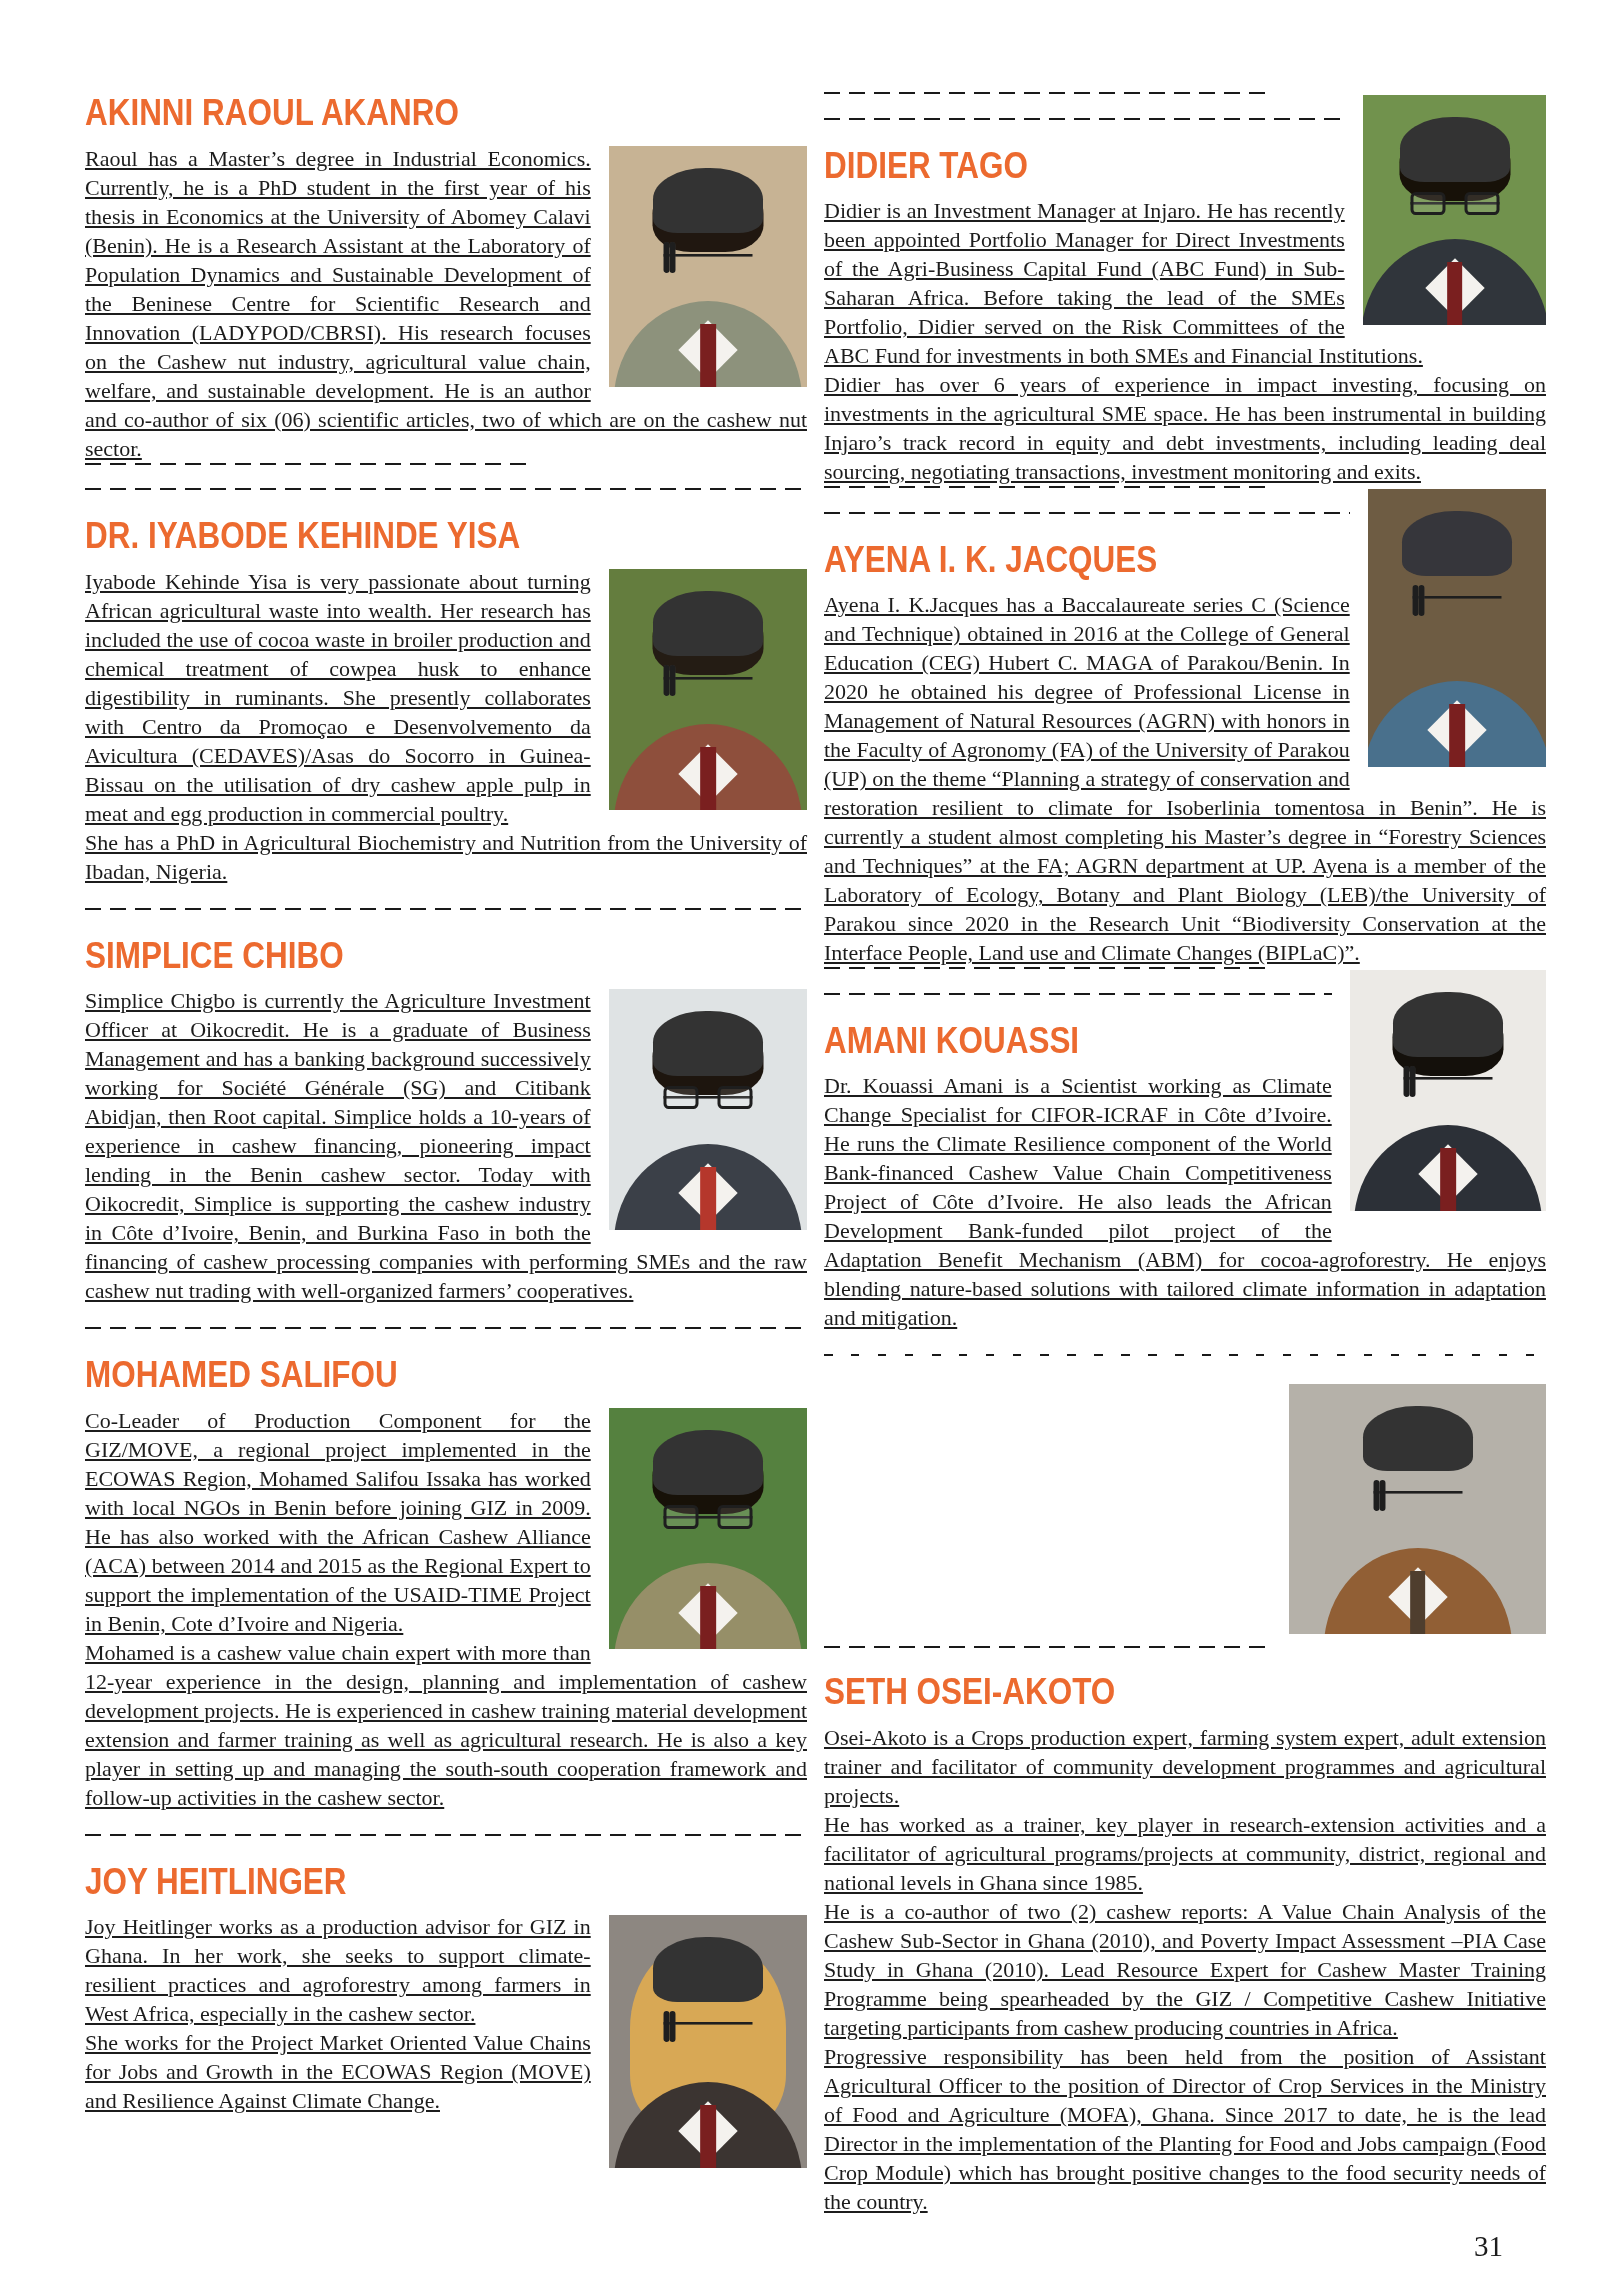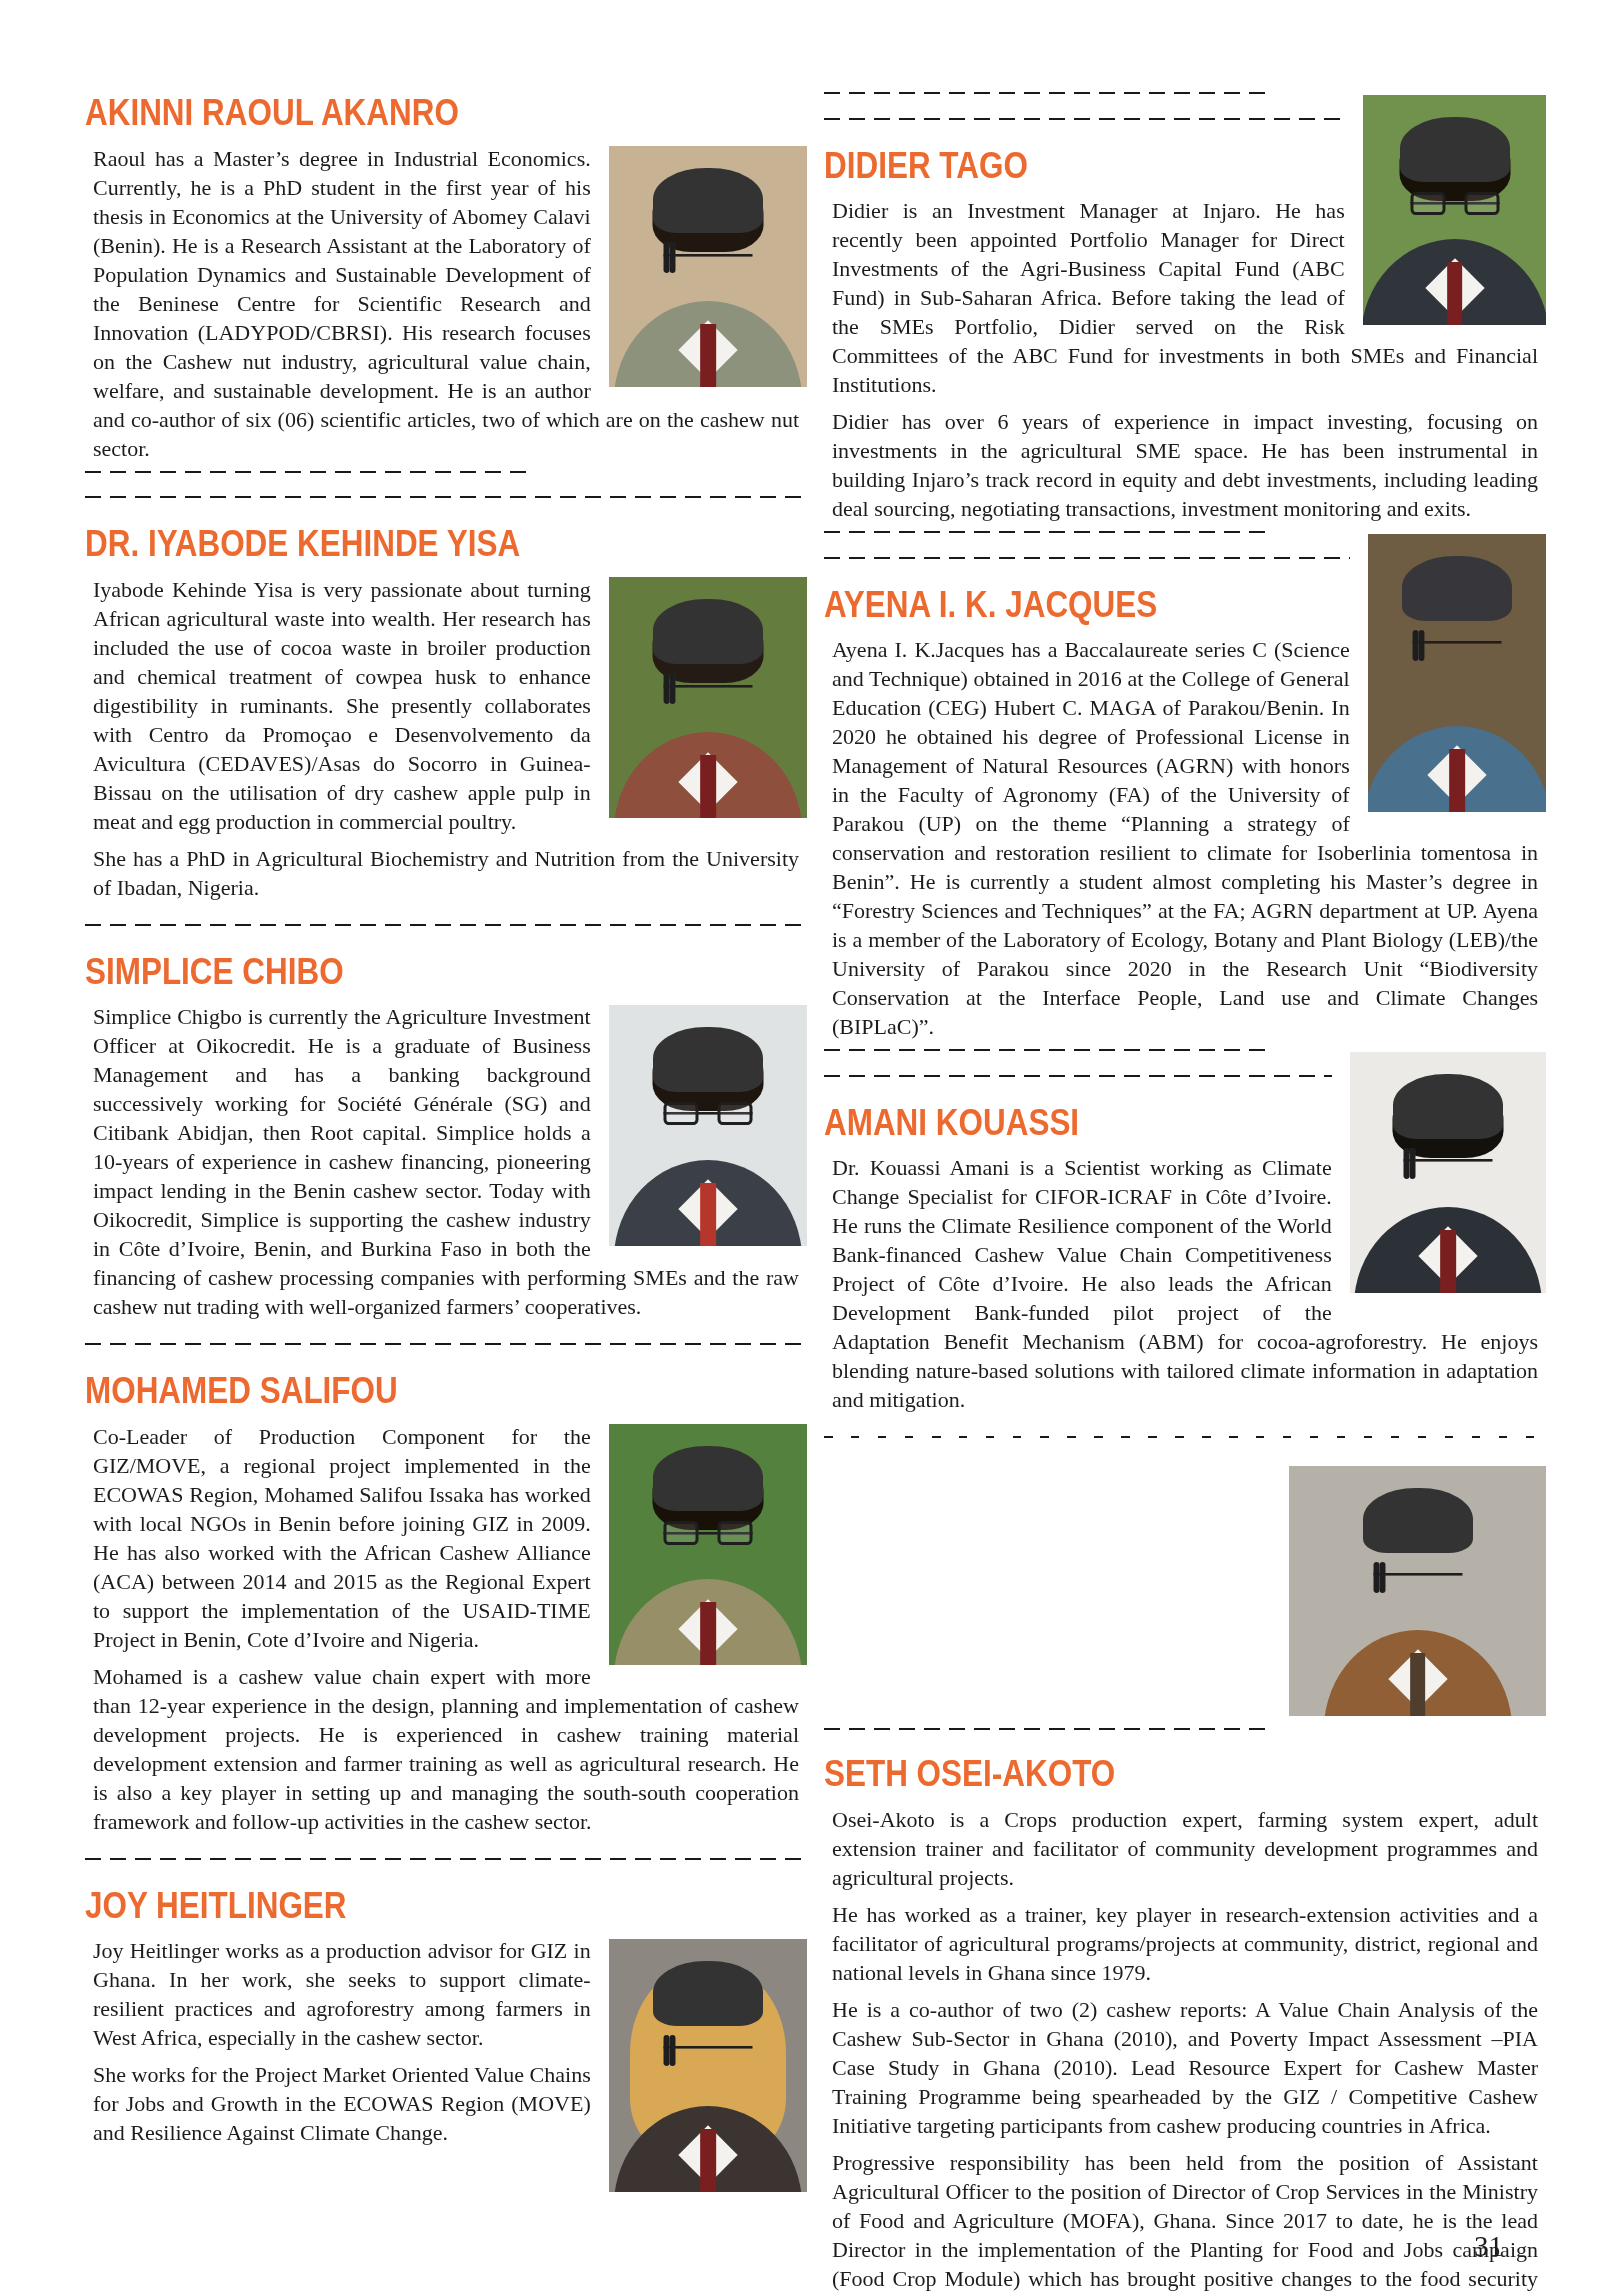--- a/index.html
+++ b/index.html
@@ -21,21 +21,21 @@
   h2.sec-heading{
     font-family:"Liberation Sans",sans-serif;
     font-weight:bold;
     font-size:37px;line-height:41px;
     color:var(--accent,#EC6A2F);
     margin:0 0 10.5px 0;
     white-space:nowrap;
     transform:scaleX(.85);
     transform-origin:left center;
   }
-  .paras p{margin:8px;text-align:justify;}
+  .paras p{margin:0;text-align:justify;text-decoration:underline;}
   .paras p + p{margin-top:0;}
 
   .rule{
     height:2px;
     display:flow-root;
     background:repeating-linear-gradient(90deg,#191919 0 15.7px,transparent 15.7px 25px);
   }
   .rule-long{margin:22px 0 25px 0;}
   .rule-short{width:62%;margin:0 0 23.6px 0;}
   .rule-spaced{
@@ -241,21 +241,21 @@
       <span class="av-hat"></span>
       <span class="av-glasses"></span>
       <span class="av-body"></span>
       <span class="av-collar"></span>
       <span class="av-tie"></span>
     </div>
     <div class="rule rule-short"></div>
           <h2 class="sec-heading">SETH OSEI-AKOTO</h2>
     <div class="paras">
             <p>Osei-Akoto is a Crops production expert, farming system expert, adult extension trainer and facilitator of community development programmes and agricultural projects.</p>
-            <p>He has worked as a trainer, key player in research-extension activities and a facilitator of agricultural programs/projects at community, district, regional and national levels in Ghana since 1979.</p>
+            <p>He has worked as a trainer, key player in research-extension activities and a facilitator of agricultural programs/projects at community, district, regional and national levels in Ghana since 1985.</p>
             <p>He is a co-author of two (2) cashew reports: A Value Chain Analysis of the Cashew Sub-Sector in Ghana (2010), and Poverty Impact Assessment –PIA Case Study in Ghana (2010). Lead Resource Expert for Cashew Master Training Programme being spearheaded by the GIZ / Competitive Cashew Initiative targeting participants from cashew producing countries in Africa.</p>
             <p>Progressive responsibility has been held from the position of Assistant Agricultural Officer to the position of Director of Crop Services in the Ministry of Food and Agriculture (MOFA), Ghana. Since 2017 to date, he is the lead Director in the implementation of the Planting for Food and Jobs campaign (Food Crop Module) which has brought positive changes to the food security needs of the country.</p>
           </div>
   </section>
       </div>
   </div>
   <div class="page-number">31</div>
 </div>
 
 

